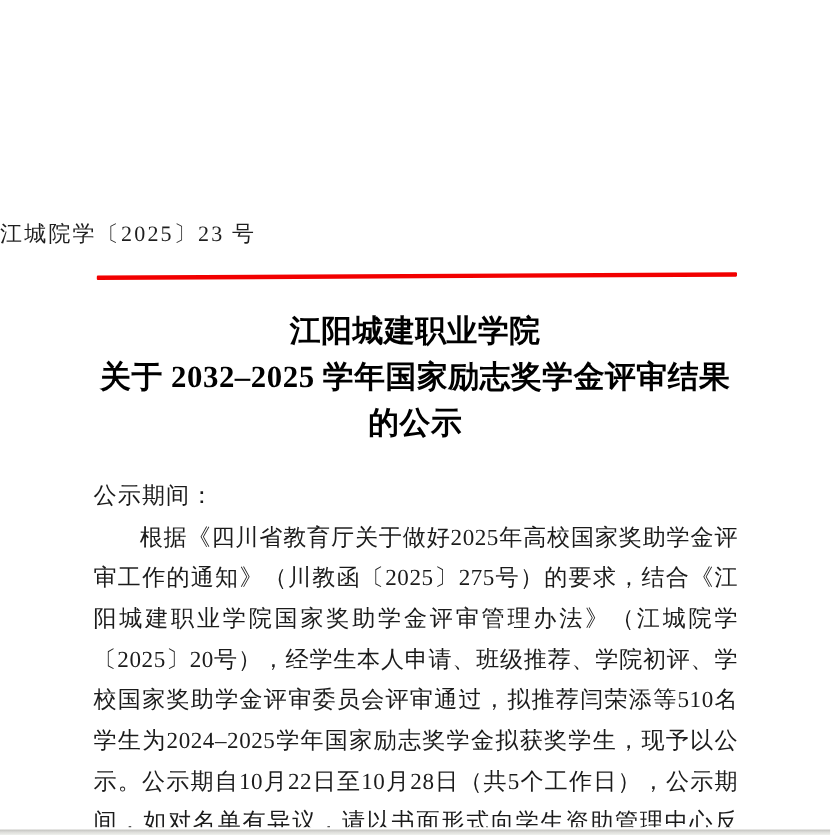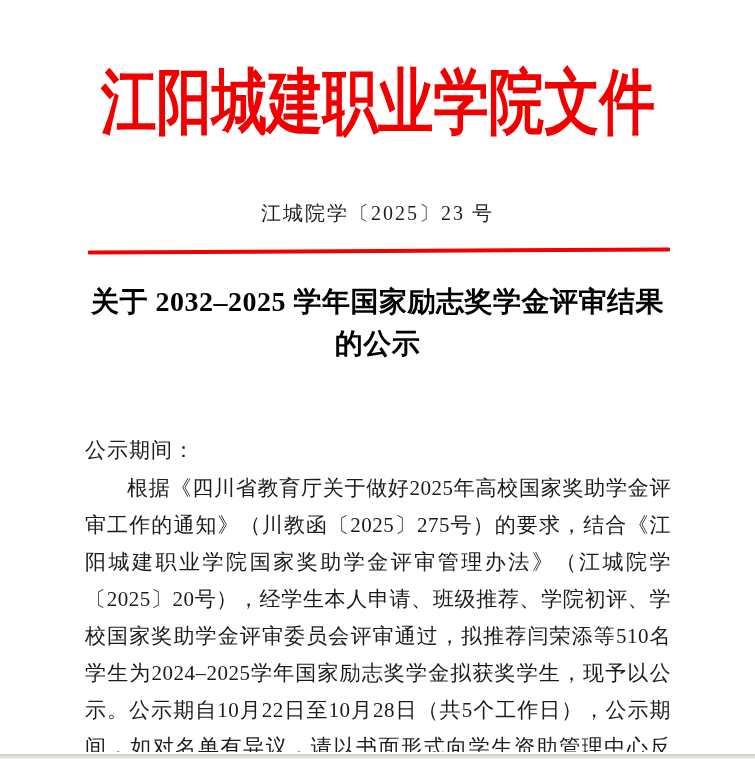--- a/index.html
+++ b/index.html
@@ -31,21 +31,21 @@
     font-weight: 700;
     color: var(--accent-red);
     transform: scaleX(0.78);
     transform-origin: 50% 50%;
     white-space: nowrap;
   }
   
   .doc-number {
     position: absolute;
     top: 196px; left: 0; right: 0;
-    text-align: center;
+    text-align: left;
     font-size: 20px;
     line-height: 34px;
     letter-spacing: 2px;
     color: #1e1e1e;
   }
   
   .red-rule {
     position: absolute;
     top: 249px;
     left: 88px;
@@ -97,29 +97,27 @@
       #dededb 65%,
       #eceeea 100%);
     z-index: 5;
   }
 </style>
 </head>
 <body>
 
 <div class="page">
 
-  <div class="masthead">
-    <span class="masthead-text">江阳城建职业学院文件</span>
-  </div>
 
   <div class="doc-number">江城院学〔2025〕23 号</div>
 
   <div class="red-rule"></div>
 
   <div class="notice-title">
+    <div class="t-line">江阳城建职业学院</div>
     <div class="t-line">关于 2032–2025 学年国家励志奖学金评审结果</div>
     <div class="t-line">的公示</div>
   </div>
 
   <div class="doc-body">
     <div class="salutation">公示期间：</div>
     <p class="paragraph">根据《四川省教育厅关于做好2025年高校国家奖助学金评审工作的通知》（川教函〔2025〕275号）的要求，结合《江阳城建职业学院国家奖助学金评审管理办法》（江城院学〔2025〕20号），经学生本人申请、班级推荐、学院初评、学校国家奖助学金评审委员会评审通过，拟推荐闫荣添等510名学生为2024–2025学年国家励志奖学金拟获奖学生，现予以公示。公示期自10月22日至10月28日（共5个工作日），公示期间，如对名单有异议，请以书面形式向学生资助管理中心反映。</p>
   </div>
 
   <div class="bottom-edge"></div>

